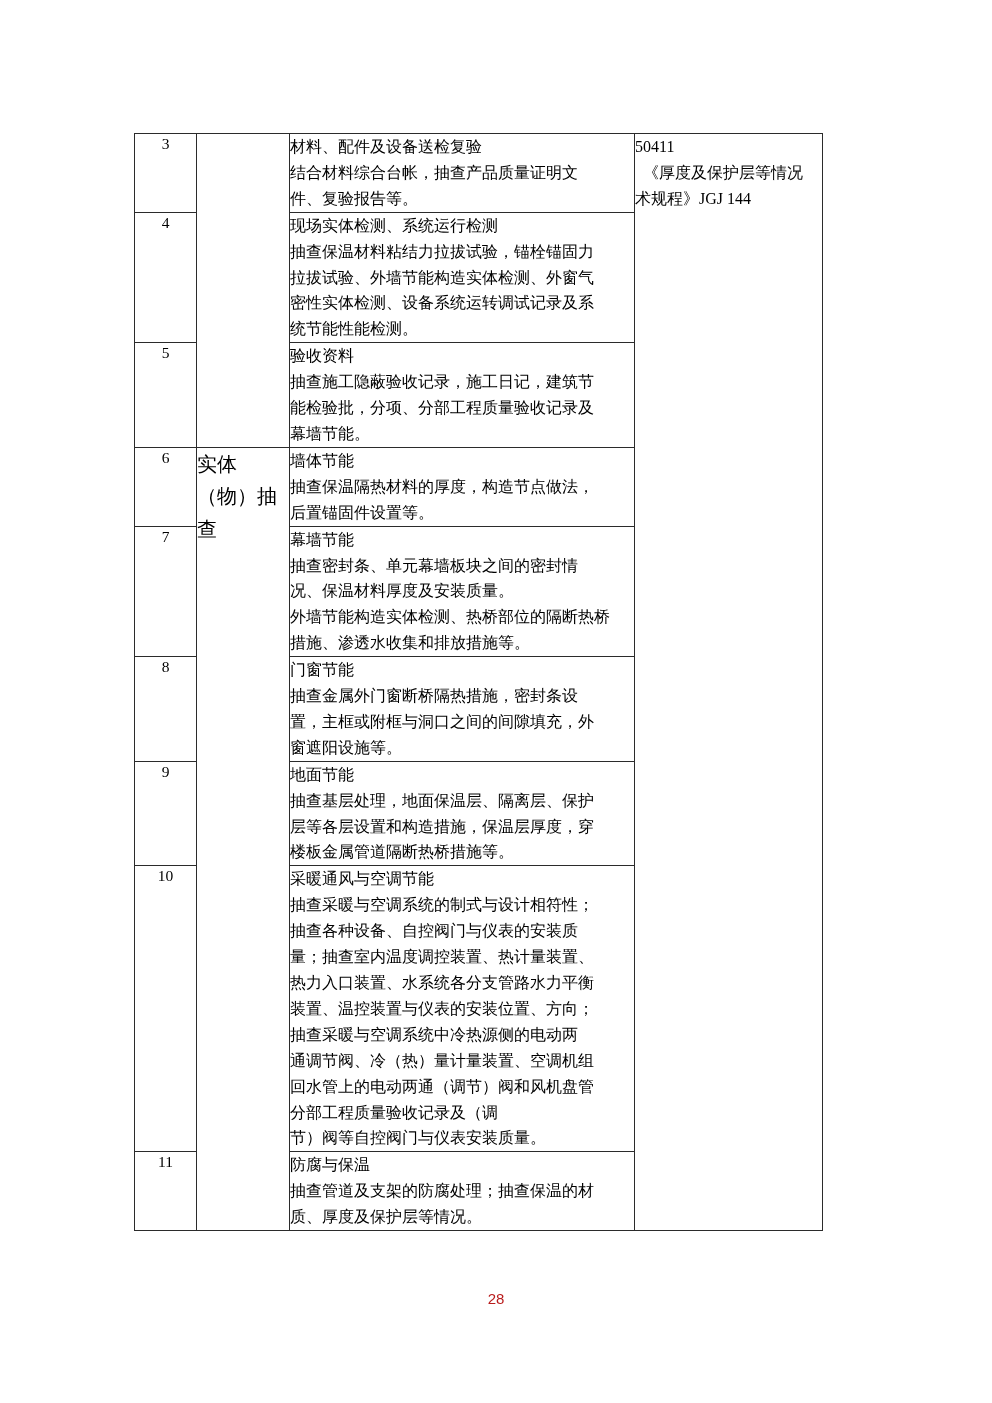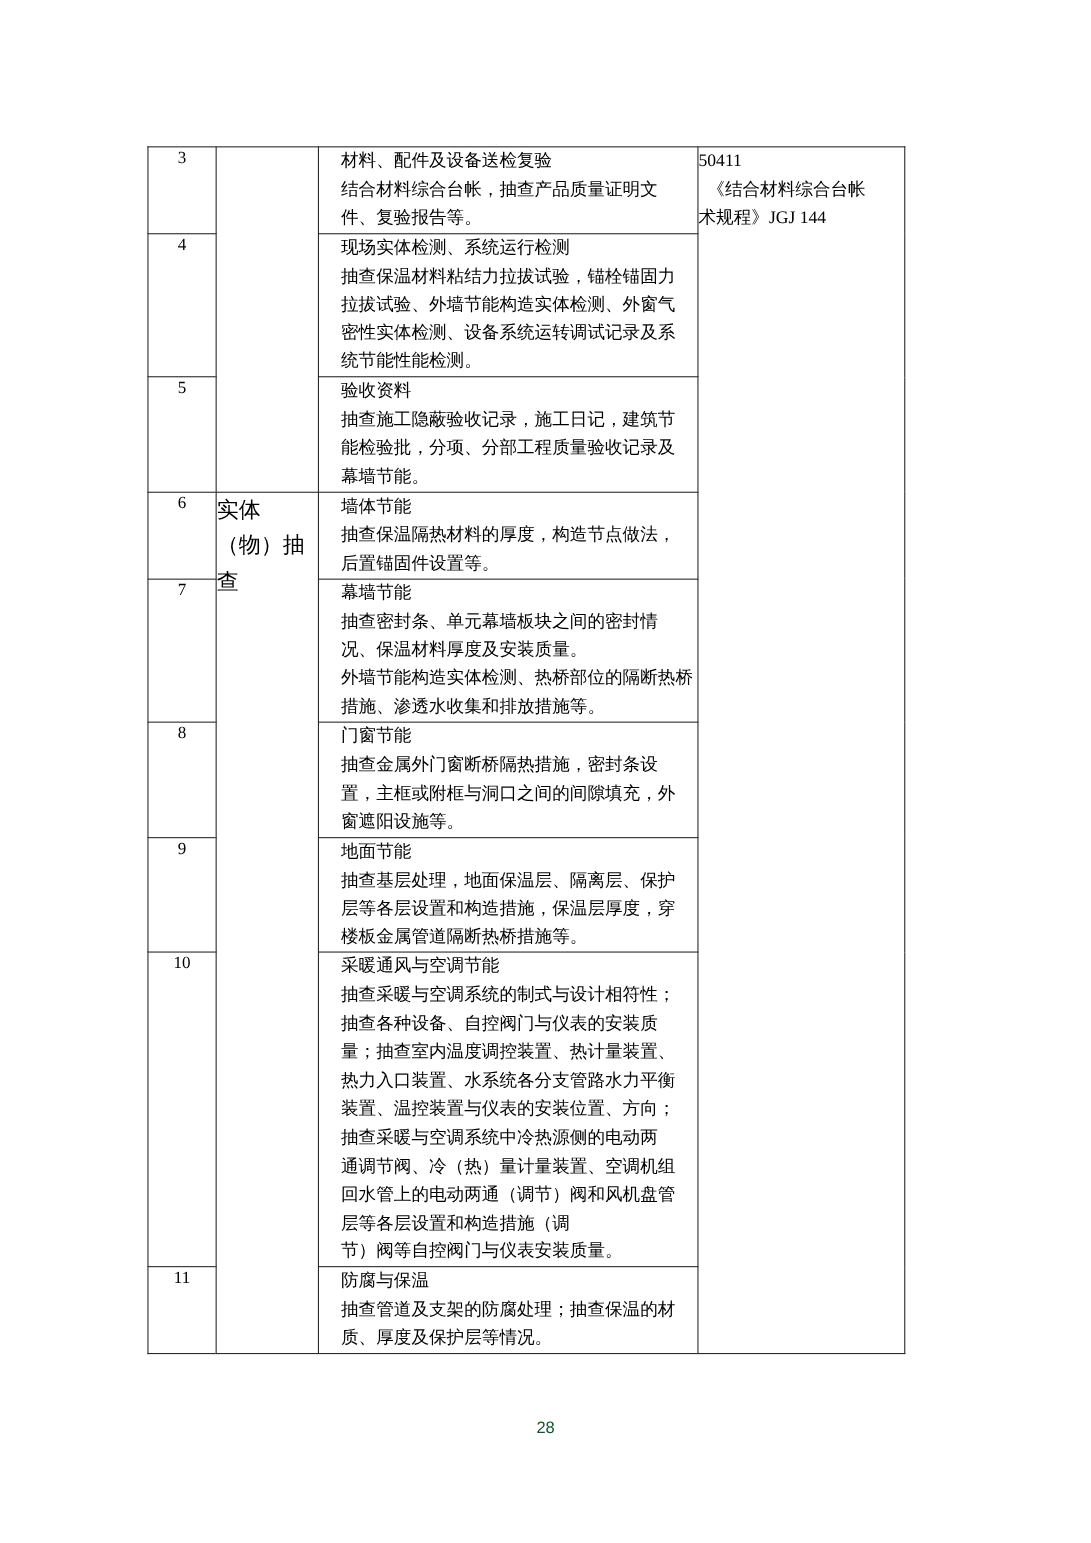--- a/index.html
+++ b/index.html
@@ -67,21 +67,20 @@
   .cell-body {
     font-size: 16px;
     line-height: 1.62;
     padding: 5px 6px 6px 8px;
     text-align: justify;
     text-justify: inter-ideograph;
   }
   .cell-body .line {
     display: block;
     white-space: nowrap;
-    margin-left: 20px;
   }
 
   .cell-ref {
     font-size: 16px;
     line-height: 1.62;
     padding: 5px 6px 6px 8px;
     vertical-align: top;
   }
   .cell-ref .line {
     display: block;
@@ -95,21 +94,21 @@
 
   
   .page-number {
     position: absolute;
     left: 0;
     top: 1290px;
     width: 992px;
     text-align: center;
     font-family: "Liberation Sans", "DejaVu Sans", sans-serif;
     font-size: 15px;
-    color: #14532d;
+    color: #b91c1c;
   }
 </style>
 </head>
 <body>
 
 <div class="page">
 
   <table class="doc-table">
     <colgroup>
       <col class="col-no">
@@ -122,21 +121,21 @@
       <tr>
         <td class="cell-no">3</td>
         <td class="cell-cat cell-empty" rowspan="3"></td>
         <td class="cell-body">
           <span class="line">材料、配件及设备送检复验</span>
           <span class="line">结合材料综合台帐，抽查产品质量证明文</span>
           <span class="line">件、复验报告等。</span>
         </td>
         <td class="cell-ref" rowspan="9">
           <span class="line">50411</span>
-          <span class="line indent">《结合材料综合台帐</span>
+          <span class="line indent">《厚度及保护层等情况</span>
           <span class="line">术规程》JGJ 144</span>
         </td>
       </tr>
 
       <tr>
         <td class="cell-no">4</td>
         <td class="cell-body">
           <span class="line">现场实体检测、系统运行检测</span>
           <span class="line">抽查保温材料粘结力拉拔试验，锚栓锚固力</span>
           <span class="line">拉拔试验、外墙节能构造实体检测、外窗气</span>
@@ -203,21 +202,21 @@
         <td class="cell-body">
           <span class="line">采暖通风与空调节能</span>
           <span class="line">抽查采暖与空调系统的制式与设计相符性；</span>
           <span class="line">抽查各种设备、自控阀门与仪表的安装质</span>
           <span class="line">量；抽查室内温度调控装置、热计量装置、</span>
           <span class="line">热力入口装置、水系统各分支管路水力平衡</span>
           <span class="line">装置、温控装置与仪表的安装位置、方向；</span>
           <span class="line">抽查采暖与空调系统中冷热源侧的电动两</span>
           <span class="line">通调节阀、冷（热）量计量装置、空调机组</span>
           <span class="line">回水管上的电动两通（调节）阀和风机盘管</span>
-          <span class="line">层等各层设置和构造措施（调</span>
+          <span class="line">分部工程质量验收记录及（调</span>
           <span class="line">节）阀等自控阀门与仪表安装质量。</span>
         </td>
       </tr>
 
       <tr>
         <td class="cell-no">11</td>
         <td class="cell-body">
           <span class="line">防腐与保温</span>
           <span class="line">抽查管道及支架的防腐处理；抽查保温的材</span>
           <span class="line">质、厚度及保护层等情况。</span>

